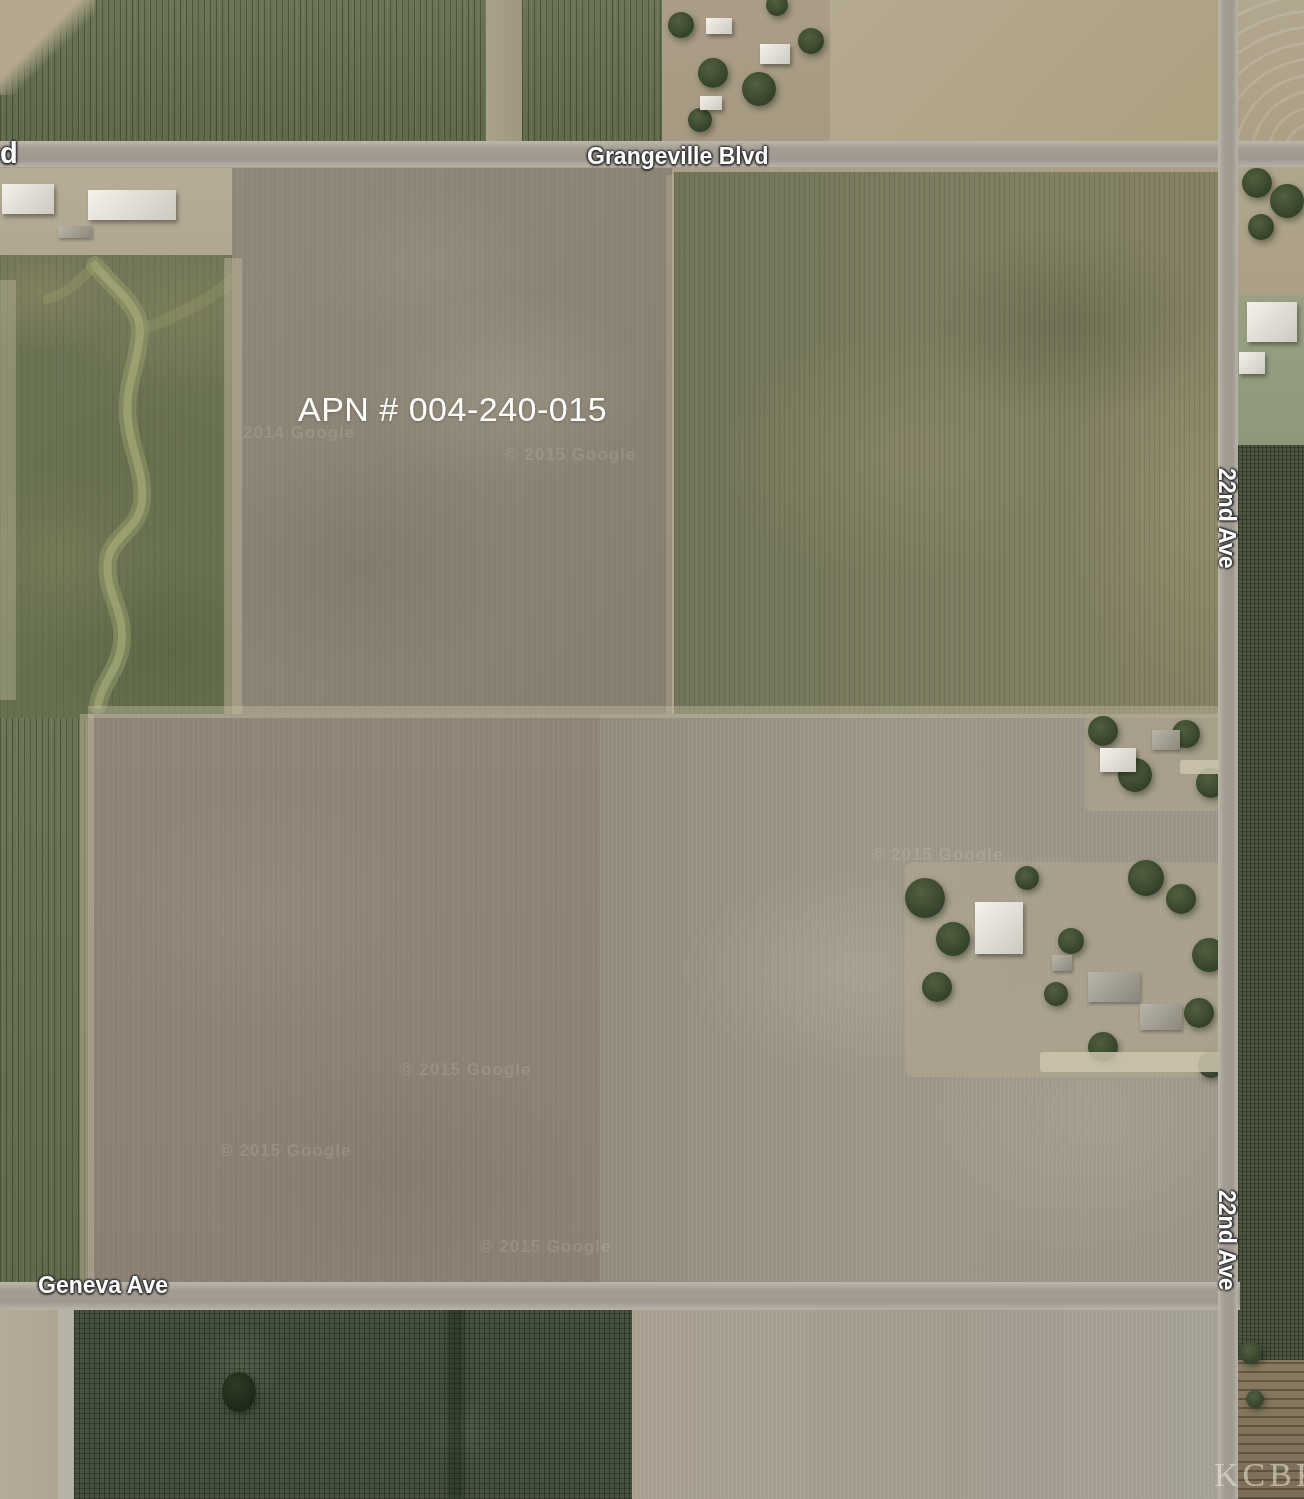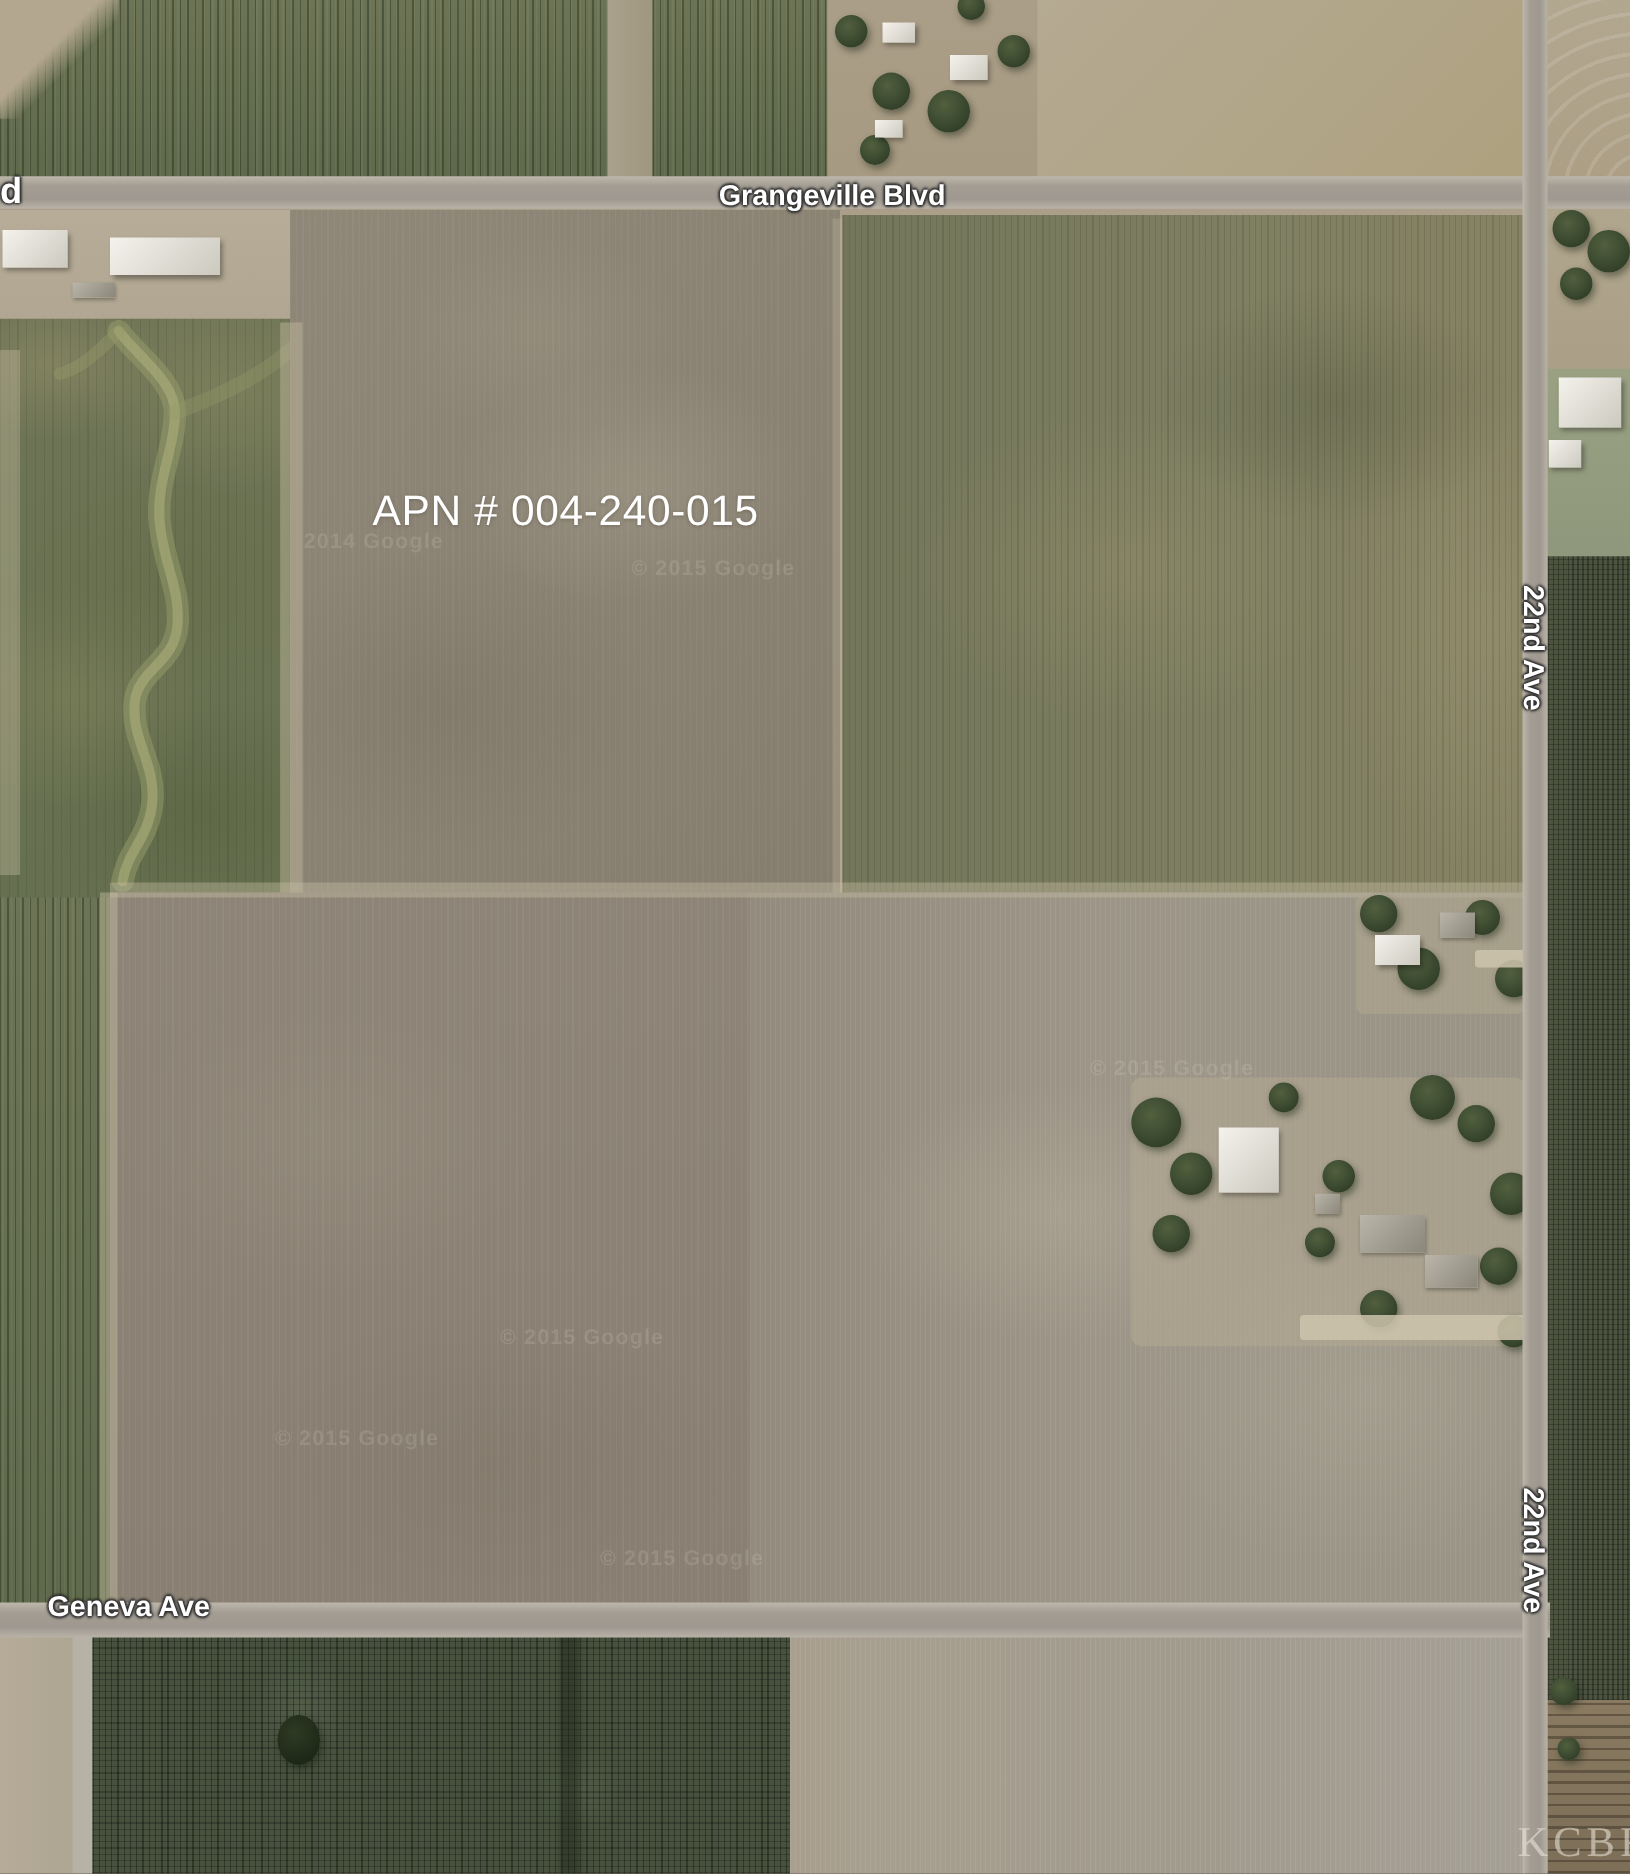--- a/index.html
+++ b/index.html
@@ -211,21 +211,21 @@
   <div class="f" style="left:58px;top:1308px;width:16px;height:191px;background:#b7b2a6"></div>
   <div class="f orchard-dark" style="left:74px;top:1308px;width:558px;height:191px"></div>
   <div class="f" style="left:448px;top:1308px;width:16px;height:191px;background:rgba(22,32,18,.40);filter:blur(2px)"></div>
   <div class="tree" style="left:222px;top:1372px;width:34px;height:40px;background:radial-gradient(circle at 40% 35%, #2e3a24, #1d2817 72%)"></div>
   <div class="f stripes-gray" style="left:632px;top:1308px;width:588px;height:191px"></div>
 
   <div class="f road-h" style="left:0;top:141px;width:1304px;height:26px"></div>
   <div class="f road-h" style="left:0;top:1282px;width:1240px;height:28px"></div>
   <div class="f road-v" style="left:1218px;top:0;width:20px;height:1499px"></div>
 
-  <div class="road-label" style="left:575px;top:143px">Grangeville Blvd</div>
+  <div class="road-label" style="left:587px;top:143px">Grangeville Blvd</div>
   <div class="road-label" style="left:0px;top:137px;font-size:29px">d</div>
   <div class="road-label vlabel" style="left:1240px;top:468px">22nd Ave</div>
   <div class="road-label vlabel" style="left:1240px;top:1190px">22nd Ave</div>
   <div class="road-label" style="left:38px;top:1272px">Geneva Ave</div>
 
   <div class="apn-label" style="left:298px;top:390px">APN # 004-240-015</div>
 
   <div class="gwm" style="left:243px;top:423px">2014 Google</div>
   <div class="gwm" style="left:505px;top:445px">© 2015 Google</div>
   <div class="gwm" style="left:872px;top:845px">© 2015 Google</div>

